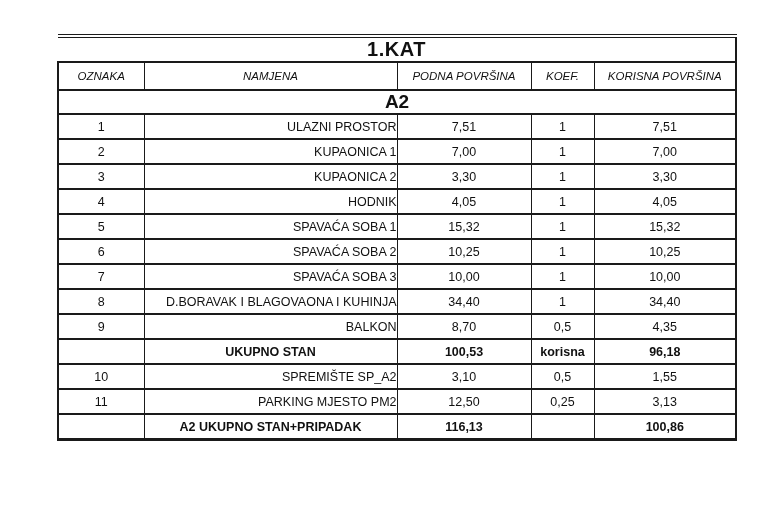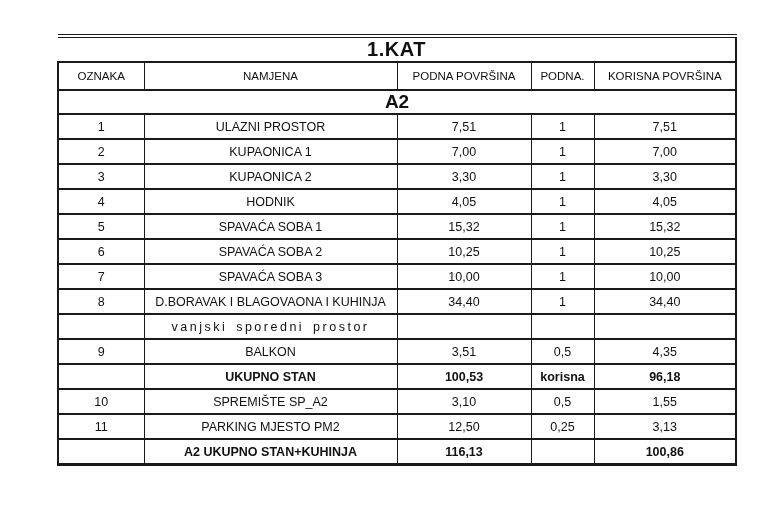--- a/index.html
+++ b/index.html
@@ -45,32 +45,33 @@
     border-top: 4px double #1a1a1a;
     font-weight: bold;
     font-size: 20px;
     height: 22px;
     letter-spacing: 0.5px;
   }
   thead th {
     font-weight: normal;
     font-size: 11.5px;
     height: 26px;
+    font-style: italic;
   }
   tr.section-row td {
     font-weight: bold;
     font-size: 19px;
     height: 19px;
   }
   tbody td {
     font-size: 12.5px;
     height: 23px;
   }
   tbody td.namjena {
-    text-align: center;
+    text-align: right;
   }
   tbody tr.total td { font-weight: bold; }
   tbody tr.total td.namjena { text-align: center; padding-left: 0; }
   tbody tr.spaced td.namjena { letter-spacing: 2.5px; word-spacing: 3px; }
   tbody tr:last-child td { border-bottom-width: 3px; }
 </style>
 </head>
 <body>
 
 <div class="sheet">
@@ -83,21 +84,21 @@
         <col class="c-korisna">
     </colgroup>
     <thead>
       <tr class="title-row">
         <td colspan="5">1.KAT</td>
       </tr>
       <tr>
           <th>OZNAKA</th>
           <th>NAMJENA</th>
           <th>PODNA POVRŠINA</th>
-          <th>PODNA.</th>
+          <th>KOEF.</th>
           <th>KORISNA POVRŠINA</th>
         </tr>
       <tr class="section-row">
         <td colspan="5">A2</td>
       </tr>
     </thead>
     <tbody>
         <tr>
           <td>1</td>
           <td class="namjena">ULAZNI PROSTOR</td>
@@ -147,31 +148,24 @@
           <td>1</td>
           <td>10,00</td>
         </tr>
         <tr>
           <td>8</td>
           <td class="namjena">D.BORAVAK I BLAGOVAONA I KUHINJA</td>
           <td>34,40</td>
           <td>1</td>
           <td>34,40</td>
         </tr>
-        <tr class="spaced">
-          <td></td>
-          <td class="namjena">vanjski sporedni prostor</td>
-          <td></td>
-          <td></td>
-          <td></td>
-        </tr>
         <tr>
           <td>9</td>
           <td class="namjena">BALKON</td>
-          <td>3,51</td>
+          <td>8,70</td>
           <td>0,5</td>
           <td>4,35</td>
         </tr>
         <tr class="total">
           <td></td>
           <td class="namjena">UKUPNO STAN</td>
           <td>100,53</td>
           <td>korisna</td>
           <td>96,18</td>
         </tr>
@@ -184,20 +178,20 @@
         </tr>
         <tr>
           <td>11</td>
           <td class="namjena">PARKING MJESTO PM2</td>
           <td>12,50</td>
           <td>0,25</td>
           <td>3,13</td>
         </tr>
         <tr class="total">
           <td></td>
-          <td class="namjena">A2 UKUPNO STAN+KUHINJA</td>
+          <td class="namjena">A2 UKUPNO STAN+PRIPADAK</td>
           <td>116,13</td>
           <td></td>
           <td>100,86</td>
         </tr>
       </tbody>
   </table>
 </div>
 
 </body></html>

